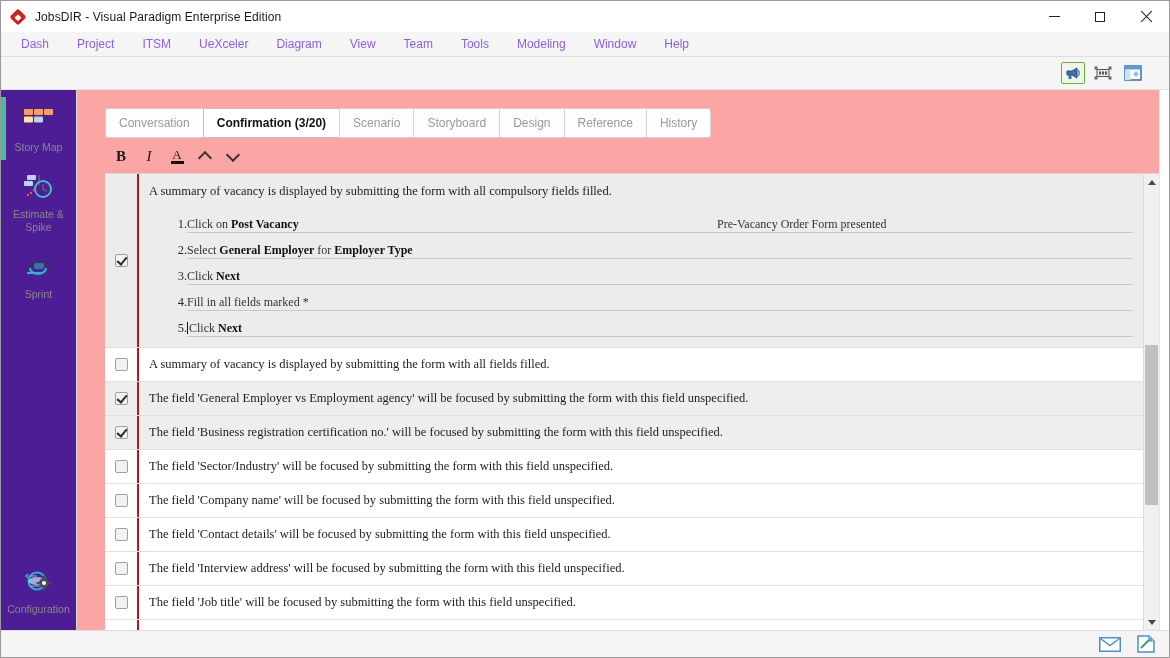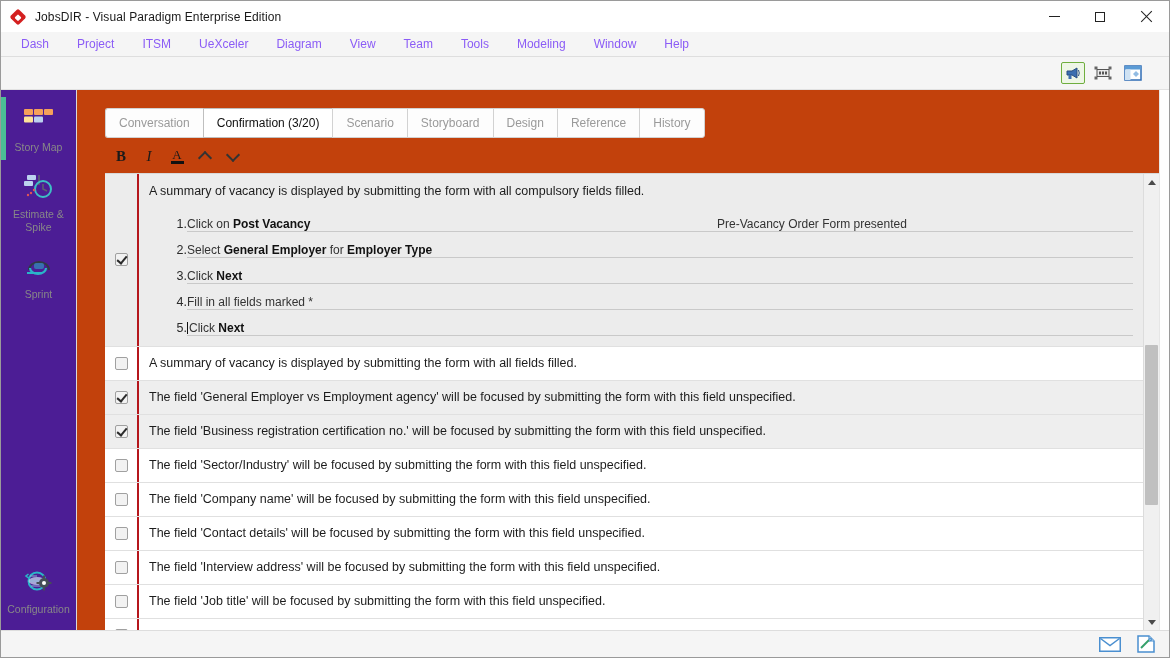--- a/index.html
+++ b/index.html
@@ -115,41 +115,41 @@
   .side-label {
     font-size: 10.5px; color: #888888; text-align: center;
     line-height: 13px; max-width: 70px;
   }
   .side-spacer { flex: 1; }
   .side-bottom { margin-bottom: 6px; }
 
   
   .main {
     flex: 1; min-width: 0;
-    background: #c2410c;
+    background: #fca5a5;
     display: flex; flex-direction: column;
     padding: 18px 0 0 28px;
     position: relative;
   }
 
   
   .tabs { display: flex; height: 30px; margin-bottom: 1px; }
   .tab {
     border: 1px solid #d2d2d2;
     border-right: none;
     background: #fdfdfd;
     font-size: 12px; color: #9a9a9a;
     padding: 0 13px;
     display: flex; align-items: center;
     white-space: nowrap;
   }
   .tab:first-child { border-top-left-radius: 3px; border-bottom-left-radius: 3px; }
   .tab:last-child { border-right: 1px solid #d2d2d2; border-top-right-radius: 3px; border-bottom-right-radius: 3px; }
   .tab.active {
-    color: #111111; font-weight: normal; background: #ffffff;
+    color: #111111; font-weight: bold; background: #ffffff;
     border-color: #bfbfbf;
   }
 
   
   .fmt-bar {
     display: flex; align-items: center; gap: 4px;
     height: 34px; padding-left: 4px;
   }
   .fmt-btn {
     width: 24px; height: 24px;
@@ -212,21 +212,21 @@
     width: 4px; height: 8px;
     border-right: 2px solid #2b2b2b;
     border-bottom: 2px solid #2b2b2b;
     transform: rotate(40deg);
   }
   .red-rule { width: 2px; min-width: 2px; background: #b5171c; }
   .content-cell {
     flex: 1; min-width: 0;
     padding: 8px 10px 8px 10px;
     font-size: 12.5px; color: #1c1c1c;
-    display: flex; align-items: center;
+    display: flex; align-items: center; font-family: Liberation Serif, serif;
   }
   .row.expanded .content-cell {
     display: block;
     padding: 10px 10px 10px 10px;
   }
   .summary-line { font-size: 12.5px; color: #1c1c1c; margin-bottom: 7px; }
 
   
   .steps { width: 100%; border-collapse: collapse; }
   .steps tr { height: 26px; }

